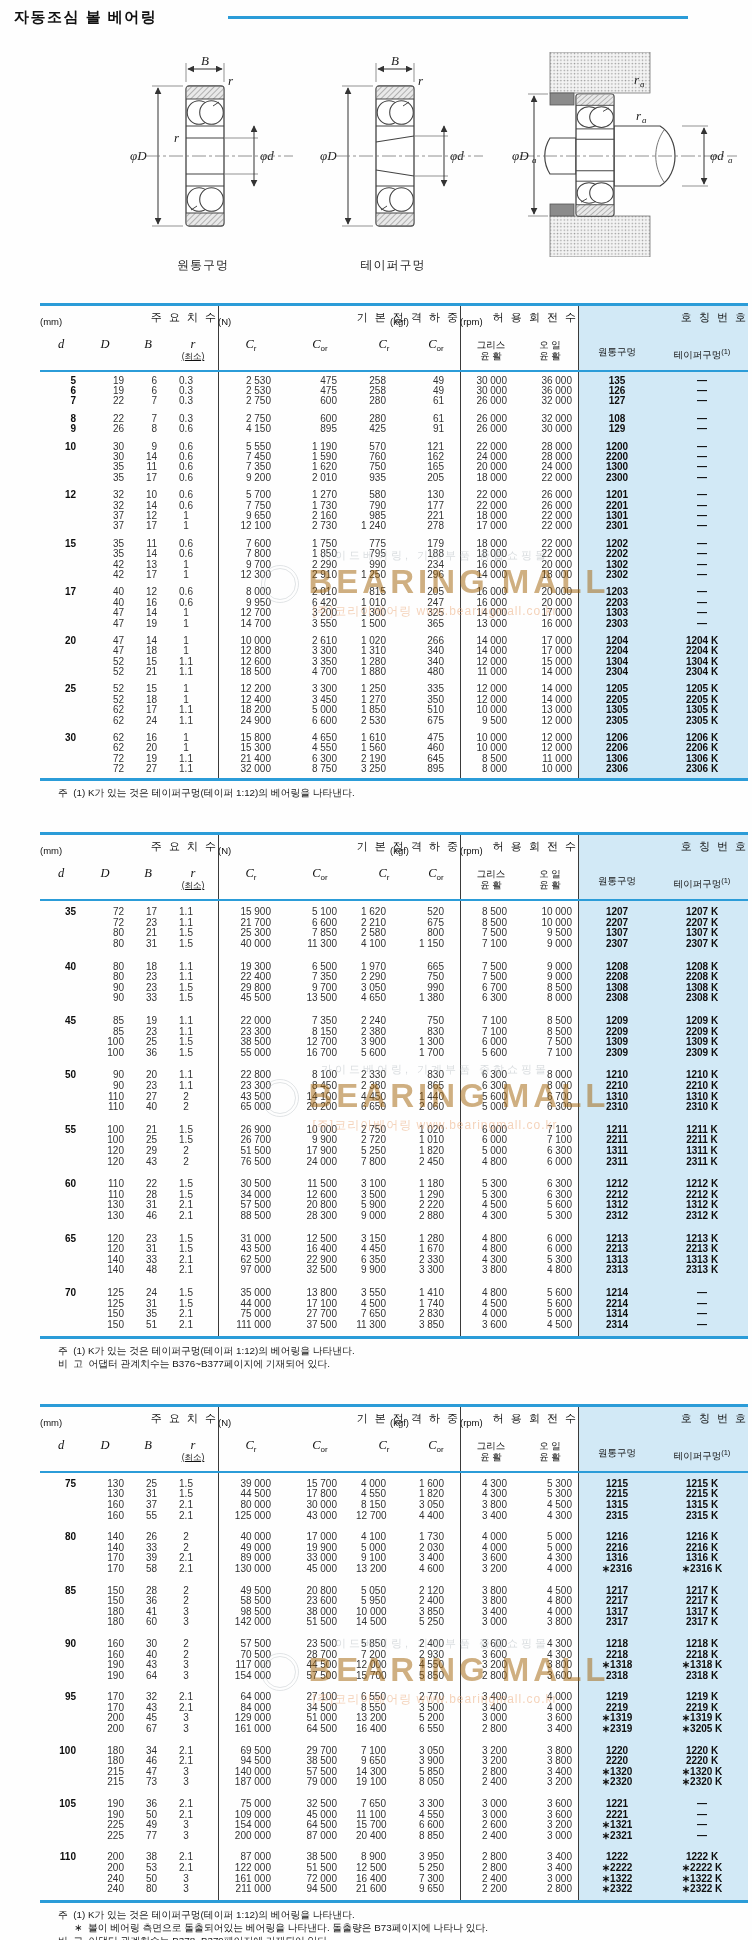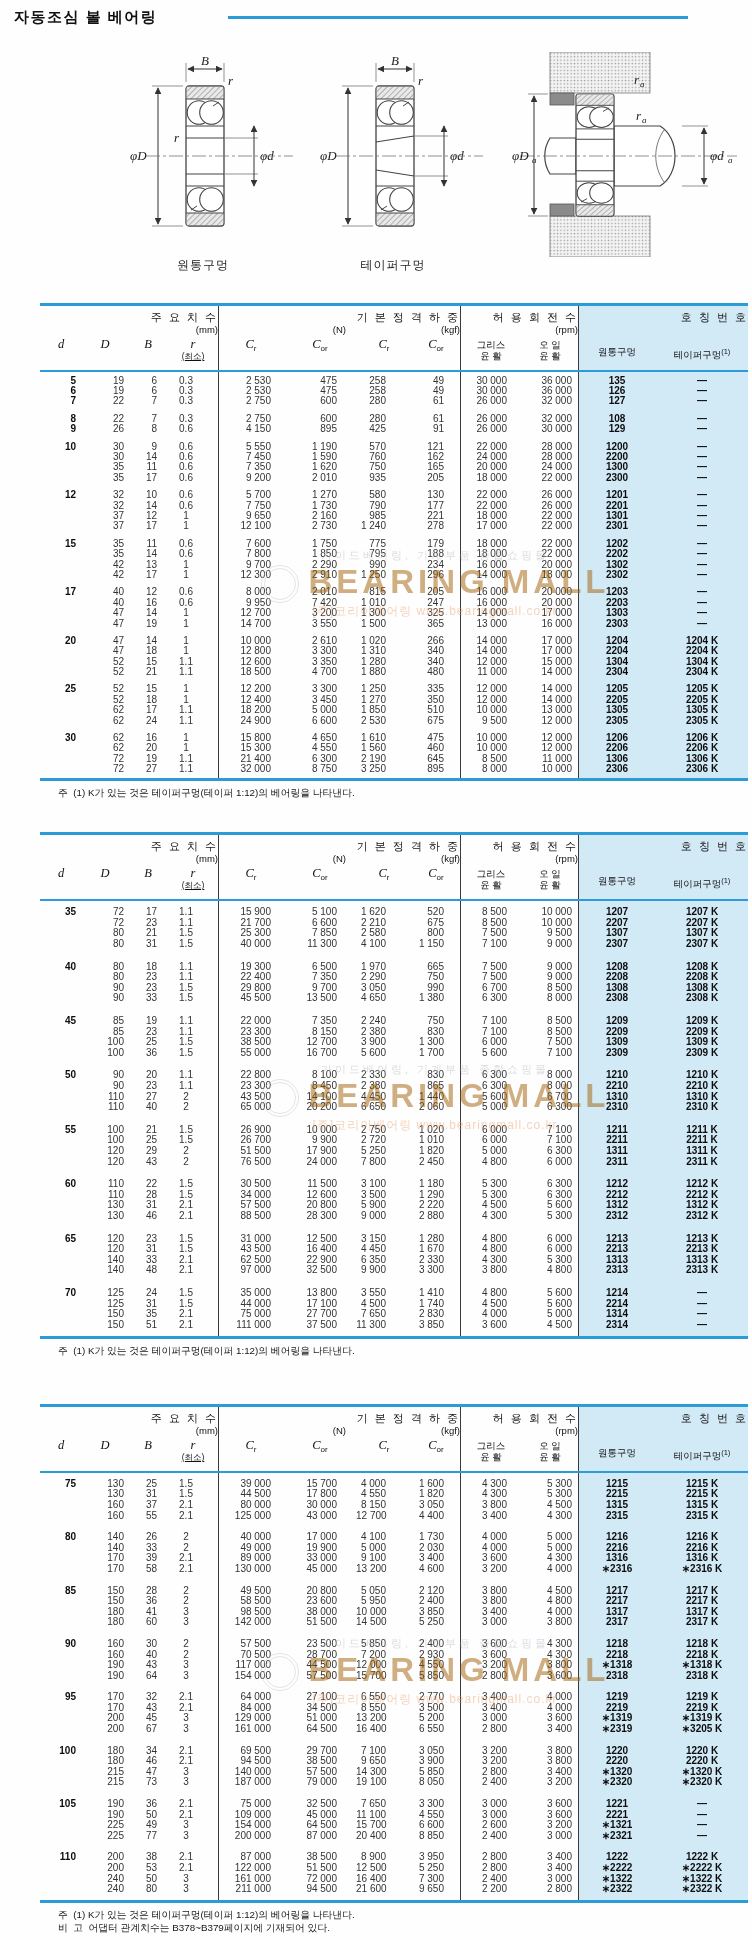--- a/index.html
+++ b/index.html
@@ -18,21 +18,21 @@
   .dim{stroke:#333;stroke-width:1;}
   .ext{stroke:#666;stroke-width:0.7;}
   .cl{stroke:#777;stroke-width:0.8;stroke-dasharray:14 3 3 3;}
   
   .btable{position:absolute;left:40px;width:708px;z-index:0;}
   .tablebox{position:relative;border-top:3px solid #2b9cd8;border-bottom:3px solid #2b9cd8;}
   .bluecol{position:absolute;left:538px;top:0;bottom:0;width:170px;background:#d2e9f6;z-index:-1;}
   .vline{position:absolute;top:0;bottom:0;width:1px;background:#3a3a3a;}
   .thead{position:relative;height:64px;border-bottom:2px solid #2b9cd8;}
   .thead .g{position:absolute;top:4px;text-align:right;font-size:11px;letter-spacing:2px;color:#111;}
-  .thead .u{position:absolute;top:18px;text-align:right;font-size:9.5px;letter-spacing:0;color:#111;}
+  .thead .u{position:absolute;top:10px;text-align:left;font-size:9.5px;letter-spacing:0;color:#111;}
   .thead .s{position:absolute;top:33px;text-align:center;font-size:9.5px;line-height:11px;color:#111;}
   .ser{font-family:"Liberation Serif",serif;font-style:italic;font-size:12.5px;}
   .thead sub{font-size:8px;}
   .thead sup{font-size:7.5px;}
   .min{font-size:8.5px;text-decoration:underline;}
   .tbody{position:relative;}
   .sect{padding:3.5px 0;}
   .t2 .sect,.t3 .sect{padding:6px 0;}
   .t3 .sect{padding:5.5px 0;}
   .trow{display:grid;grid-template-columns:42px 46px 40px 50px 66px 72px 56px 48px 62px 56px 78px 92px;
@@ -488,21 +488,21 @@
             <div class="c c9">20 000</div>
             <div class="c c10">1203</div>
             <div class="c c11">—</div>
           </div>
           <div class="trow">
             <div class="c c0"></div>
             <div class="c c1">40</div>
             <div class="c c2">16</div>
             <div class="c c3">0.6</div>
             <div class="c c4">9 950</div>
-            <div class="c c5">7 420</div>
+            <div class="c c5">6 420</div>
             <div class="c c6">1 010</div>
             <div class="c c7">247</div>
             <div class="c c8">16 000</div>
             <div class="c c9">20 000</div>
             <div class="c c10">2203</div>
             <div class="c c11">—</div>
           </div>
           <div class="trow">
             <div class="c c0"></div>
             <div class="c c1">47</div>
@@ -1198,21 +1198,21 @@
             <div class="c c6">11 300</div>
             <div class="c c7">3 850</div>
             <div class="c c8">3 600</div>
             <div class="c c9">4 500</div>
             <div class="c c10">2314</div>
             <div class="c c11">—</div>
           </div>
         </div>
       </div>
     </div>
-    <div class="notes"><div>주  (1) K가 있는 것은 테이퍼구멍(테이퍼 1:12)의 베어링을 나타낸다.</div></div>
+    <div class="notes"><div>주  (1) K가 있는 것은 테이퍼구멍(테이퍼 1:12)의 베어링을 나타낸다.</div><div>비  고  어댑터 관계치수는 B376~B377페이지에 기재되어 있다.</div></div>
   </div>
 <div class="btable t3" id="table3" style="top:1404px">
     <div class="tablebox">
       <div class="bluecol"></div>
       <div class="vline" style="left: 177.5px;"></div>
       <div class="vline" style="left: 419.5px;"></div>
       <div class="vline" style="left: 537.5px;"></div>
       <div class="thead">
   <div class="g" style="left:0;width:178px">주 요 치 수</div>
   <div class="u" style="left:0;width:178px">(mm)</div>
@@ -1695,14 +1695,14 @@
             <div class="c c6">21 600</div>
             <div class="c c7">9 650</div>
             <div class="c c8">2 200</div>
             <div class="c c9">2 800</div>
             <div class="c c10">∗2322</div>
             <div class="c c11">∗2322 K</div>
           </div>
         </div>
       </div>
     </div>
-    <div class="notes"><div>주  (1) K가 있는 것은 테이퍼구멍(테이퍼 1:12)의 베어링을 나타낸다.</div><div>비  고  어댑터 관계치수는 B378~B379페이지에 기재되어 있다.</div></div>
+    <div class="notes"><div>주  (1) K가 있는 것은 테이퍼구멍(테이퍼 1:12)의 베어링을 나타낸다.</div><div>      ∗  볼이 베어링 측면으로 돌출되어있는 베어링을 나타낸다. 돌출량은 B73페이지에 나타나 있다.</div><div>비  고  어댑터 관계치수는 B378~B379페이지에 기재되어 있다.</div></div>
   </div>
 
 </body></html>

